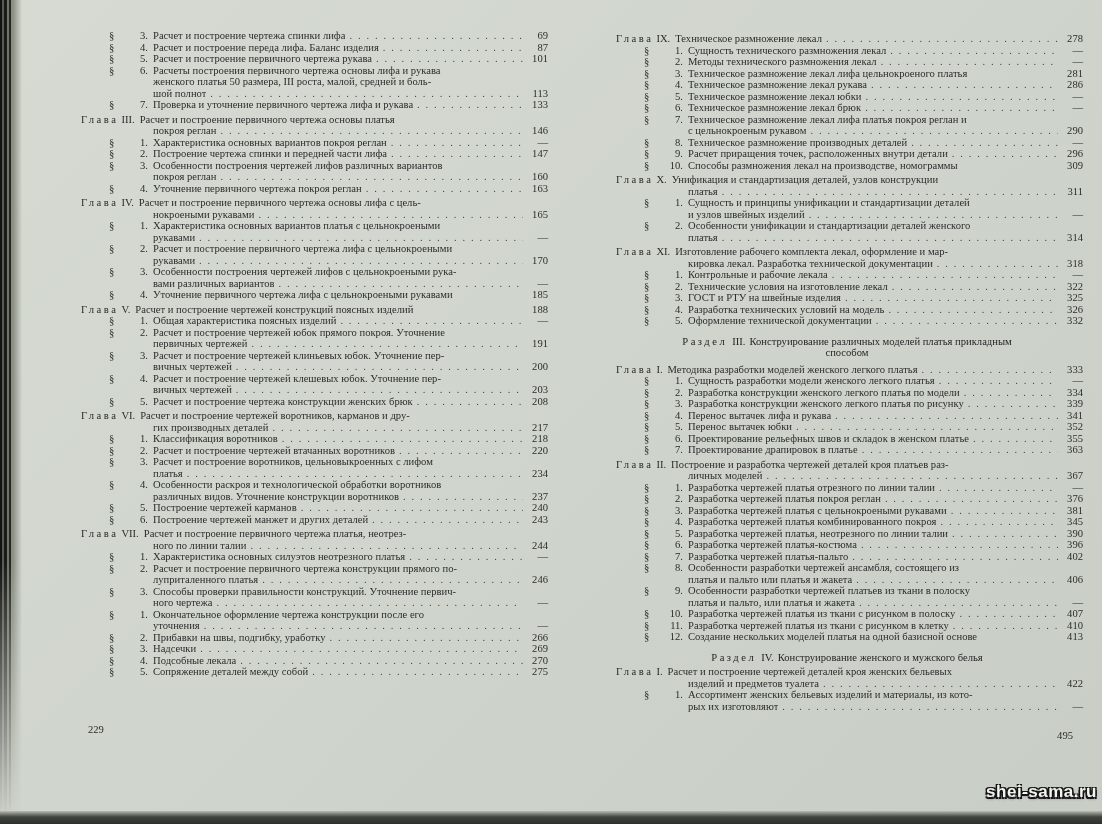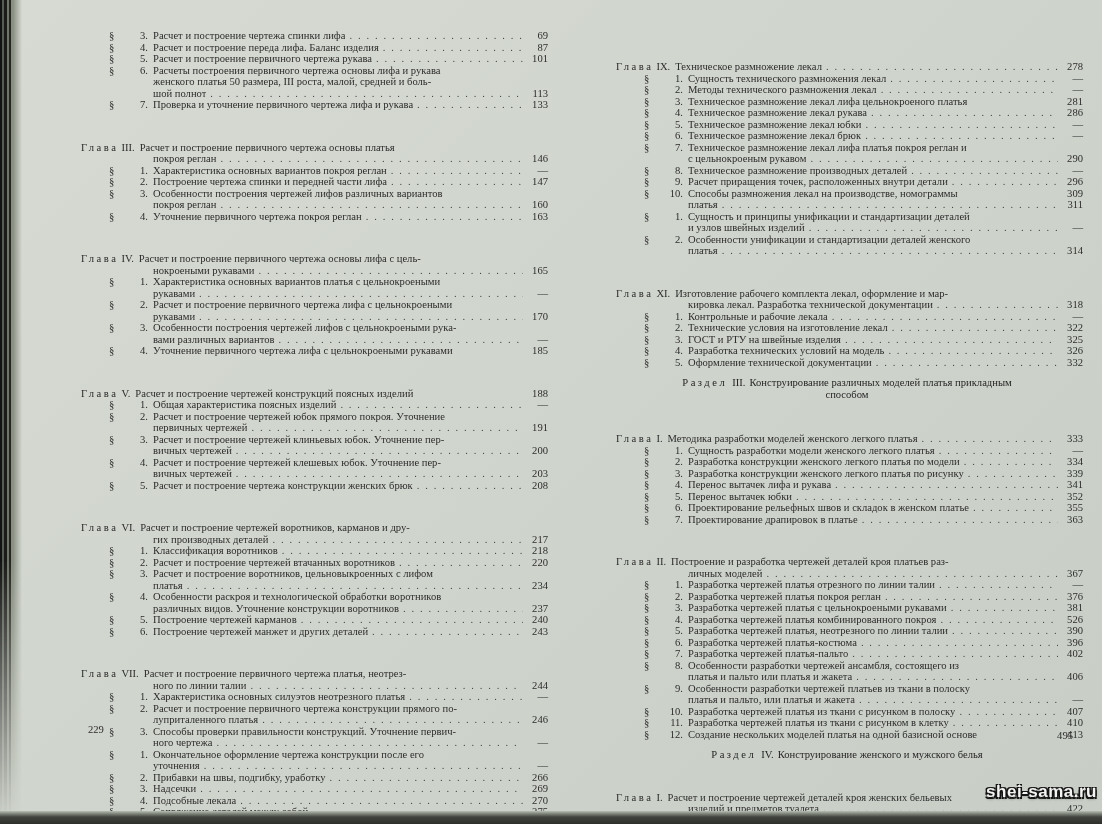--- a/index.html
+++ b/index.html
@@ -15,21 +15,21 @@
     background:linear-gradient(180deg,#b9beb5 0,#7a7f76 3px,#41443e 6px,#2d2f2b 13px);}
   .page{position:absolute;top:30px;width:472px;}
   .page-left{left:76px;height:764px;}
   .page-right{left:611px;height:764px;}
   .line{display:flex;align-items:baseline;font-size:10.6px;line-height:11.5px;}
   .t-ch{margin-top:3px;padding-left:5px;}
   .t-s{padding-left:33px;}
   .t-c{padding-left:77px;}
   .lbl{flex:none;}
   .t-s .lbl{display:inline-flex;justify-content:space-between;width:39px;margin-right:5px;}
-  .t-ch .lbl{margin-right:5px;white-space:nowrap;margin-top:28px;}
+  .t-ch .lbl{margin-right:5px;white-space:nowrap;}
   .t-ch .lsp{letter-spacing:2.5px;}
   .t-ch .lnum{margin-left:3px;}
   .txt{flex:0 1 auto;min-width:0;white-space:nowrap;overflow:hidden;}
   .dots{flex:1 1 12px;min-width:0;overflow:hidden;white-space:nowrap;
         letter-spacing:1.6px;padding:0 2px 0 4px;color:#3c3c3c;}
   .fill{flex:1 1 2px;}
   .pg{flex:none;min-width:25px;text-align:right;}
   .t-part,.t-part2{display:block;text-align:center;font-weight:400;padding-left:0;color:#262626;}
   .t-part{margin-top:9px;}
   .t-part .lsp{letter-spacing:2.5px;}
@@ -521,20 +521,24 @@
         </div>
         <div class="line t-s">
           <span class="lbl">
             <span class="lsp">§</span>
             <span class="lnum">10.</span>
           </span>
           <span class="txt">Способы размножения лекал на производстве, номограммы</span>
           <span class="fill"></span>
           <span class="pg">309</span>
         </div>
+        <div class="line t-ch">
+          <span class="lbl"><span class="lsp">Глава</span><span class="lnum">X.</span></span>
+          <span class="txt">Унификация и стандартизация деталей, узлов конструкции</span>
+        </div>
         <div class="line t-c">
           <span class="txt">платья</span>
           <span class="dots">. . . . . . . . . . . . . . . . . . . . . . . . . . . . . . . . . . . . . . . . . . . . . . . . . . . . . . . . . . . . . . . . . . . . . . </span>
           <span class="pg">311</span>
         </div>
         <div class="line t-s">
           <span class="lbl">
             <span class="lsp">§</span>
             <span class="lnum">1.</span>
           </span>
@@ -718,21 +722,21 @@
           <span class="dots">. . . . . . . . . . . . . . . . . . . . . . . . . . . . . . . . . . . . . . . . . . . . . . . . . . . . . . . . . . . . . . . . . . . . . . </span>
           <span class="pg">381</span>
         </div>
         <div class="line t-s">
           <span class="lbl">
             <span class="lsp">§</span>
             <span class="lnum">4.</span>
           </span>
           <span class="txt">Разработка чертежей платья комбинированного покроя</span>
           <span class="dots">. . . . . . . . . . . . . . . . . . . . . . . . . . . . . . . . . . . . . . . . . . . . . . . . . . . . . . . . . . . . . . . . . . . . . . </span>
-          <span class="pg">526</span>
+          <span class="pg">345</span>
         </div>
         <div class="line t-s">
           <span class="lbl">
             <span class="lsp">§</span>
             <span class="lnum">5.</span>
           </span>
           <span class="txt">Разработка чертежей платья, неотрезного по линии талии</span>
           <span class="dots">. . . . . . . . . . . . . . . . . . . . . . . . . . . . . . . . . . . . . . . . . . . . . . . . . . . . . . . . . . . . . . . . . . . . . . </span>
           <span class="pg">390</span>
         </div>

